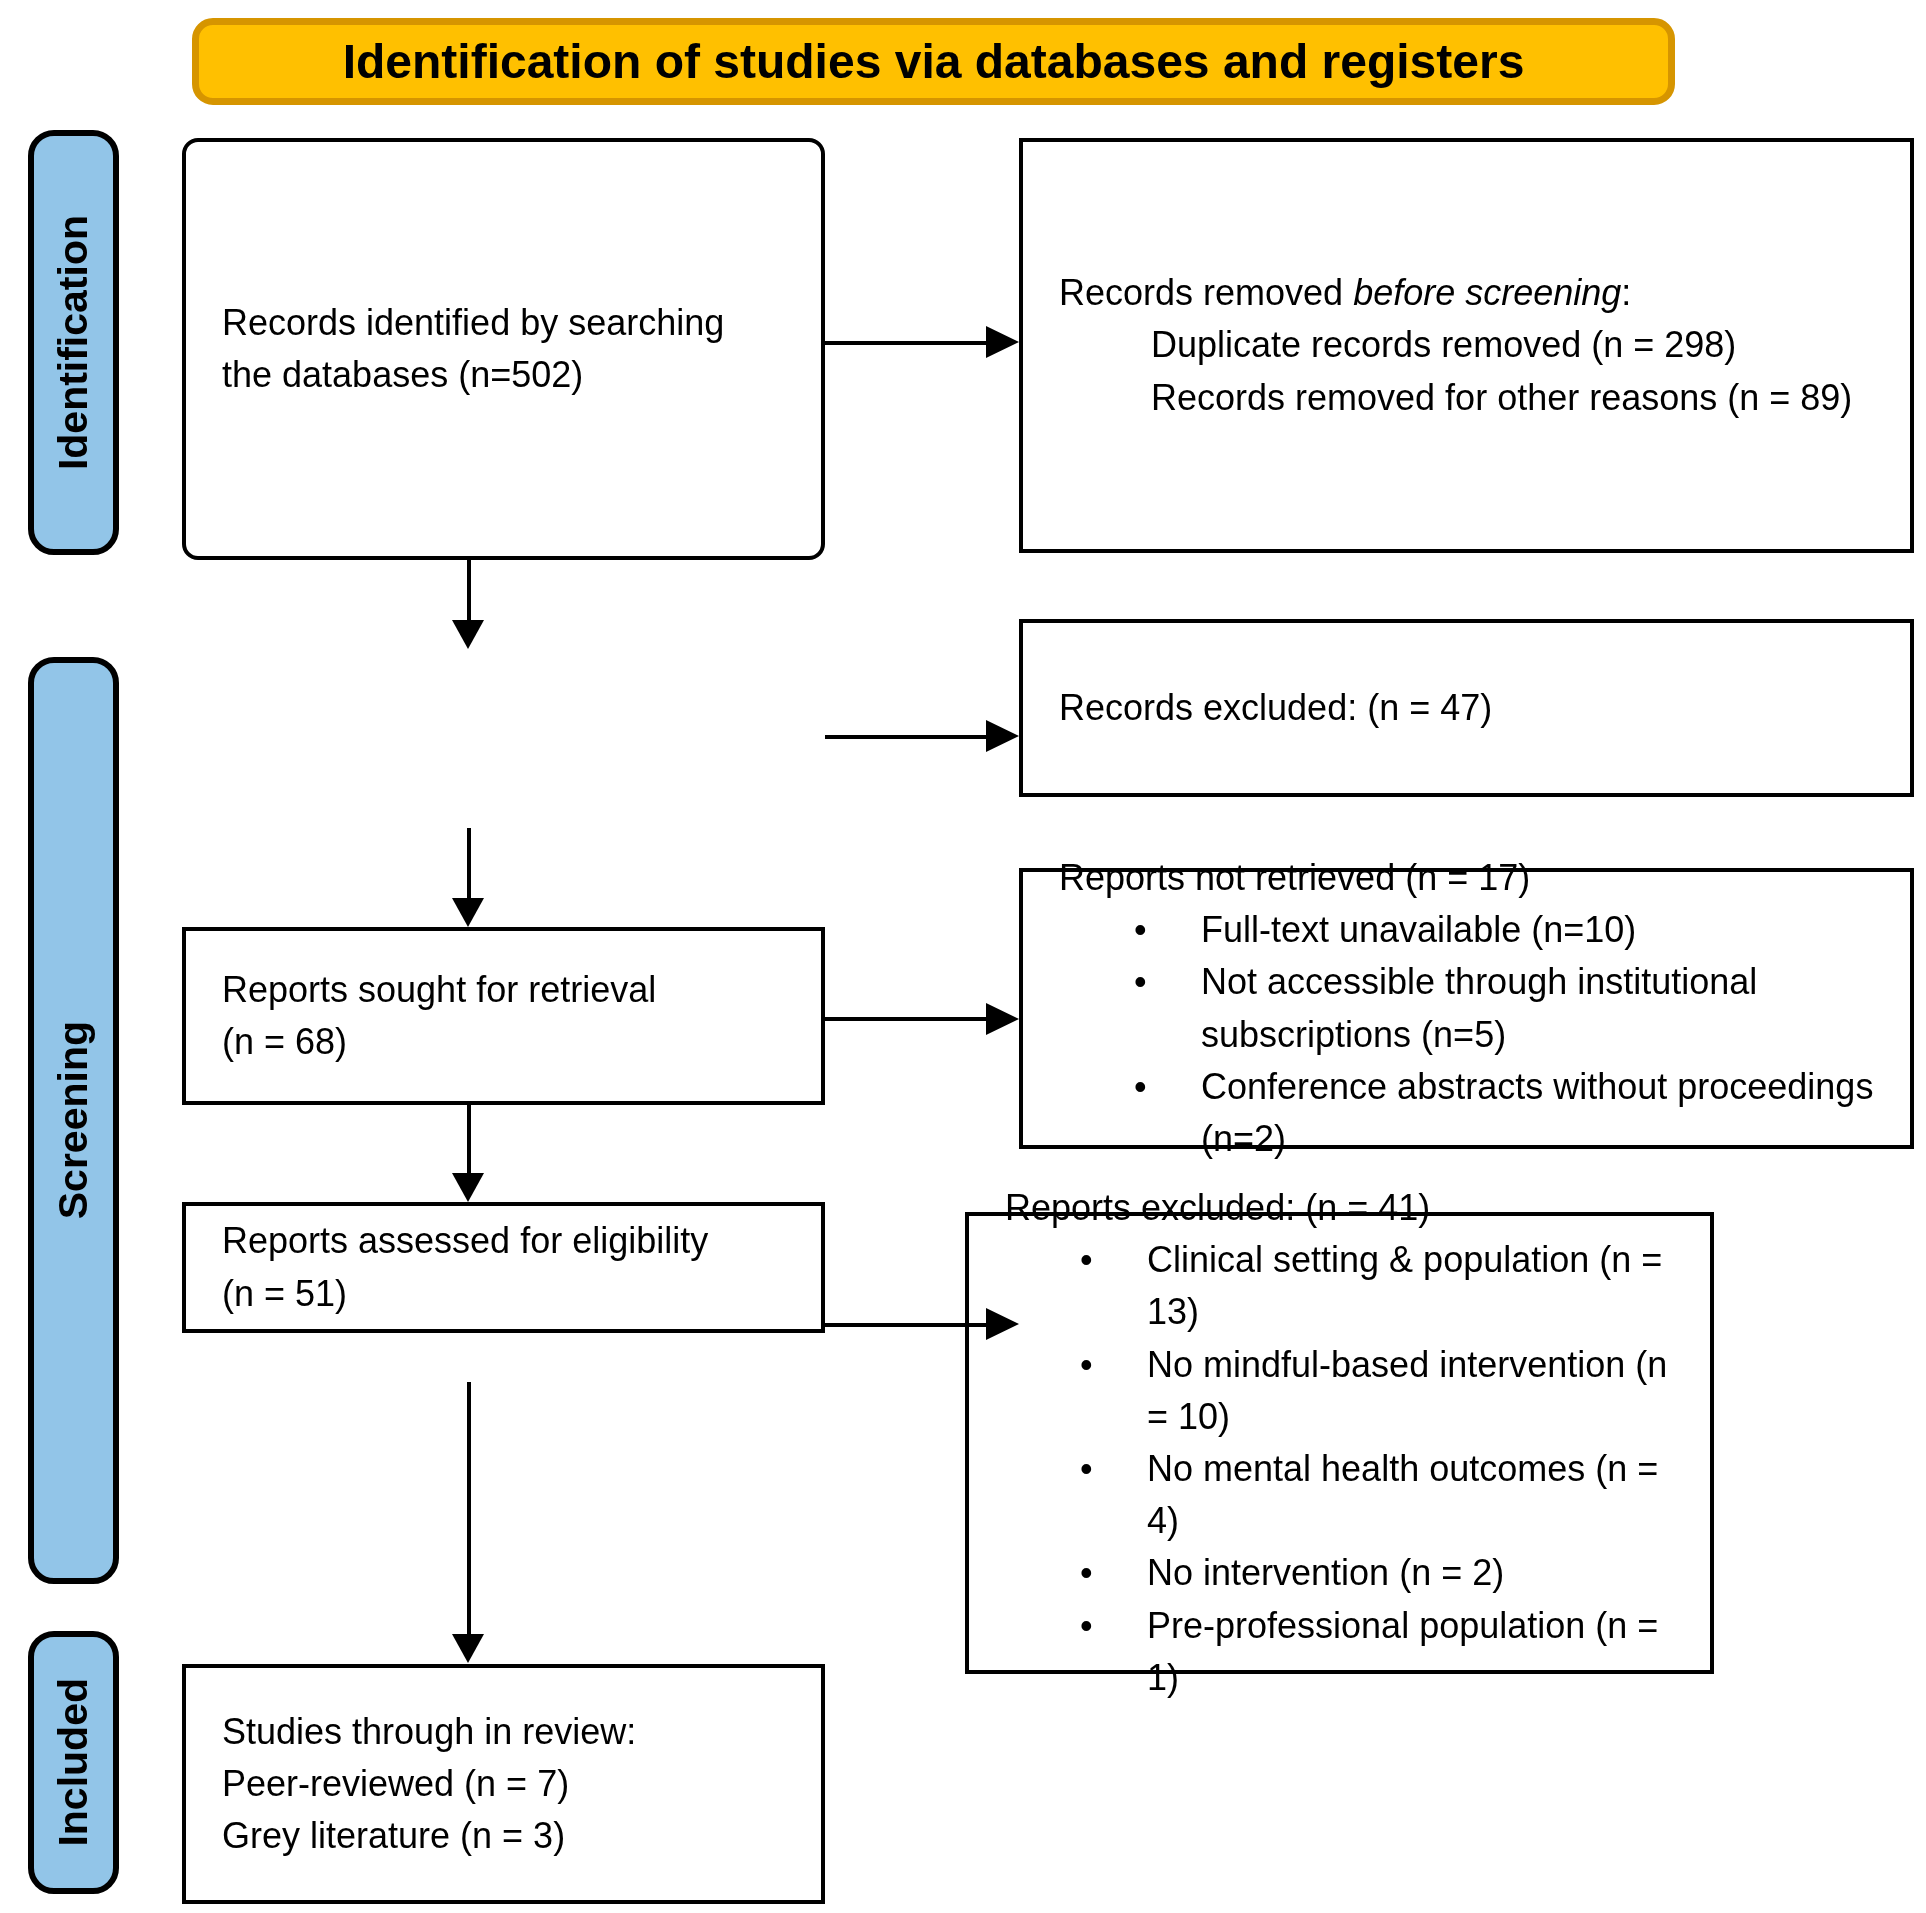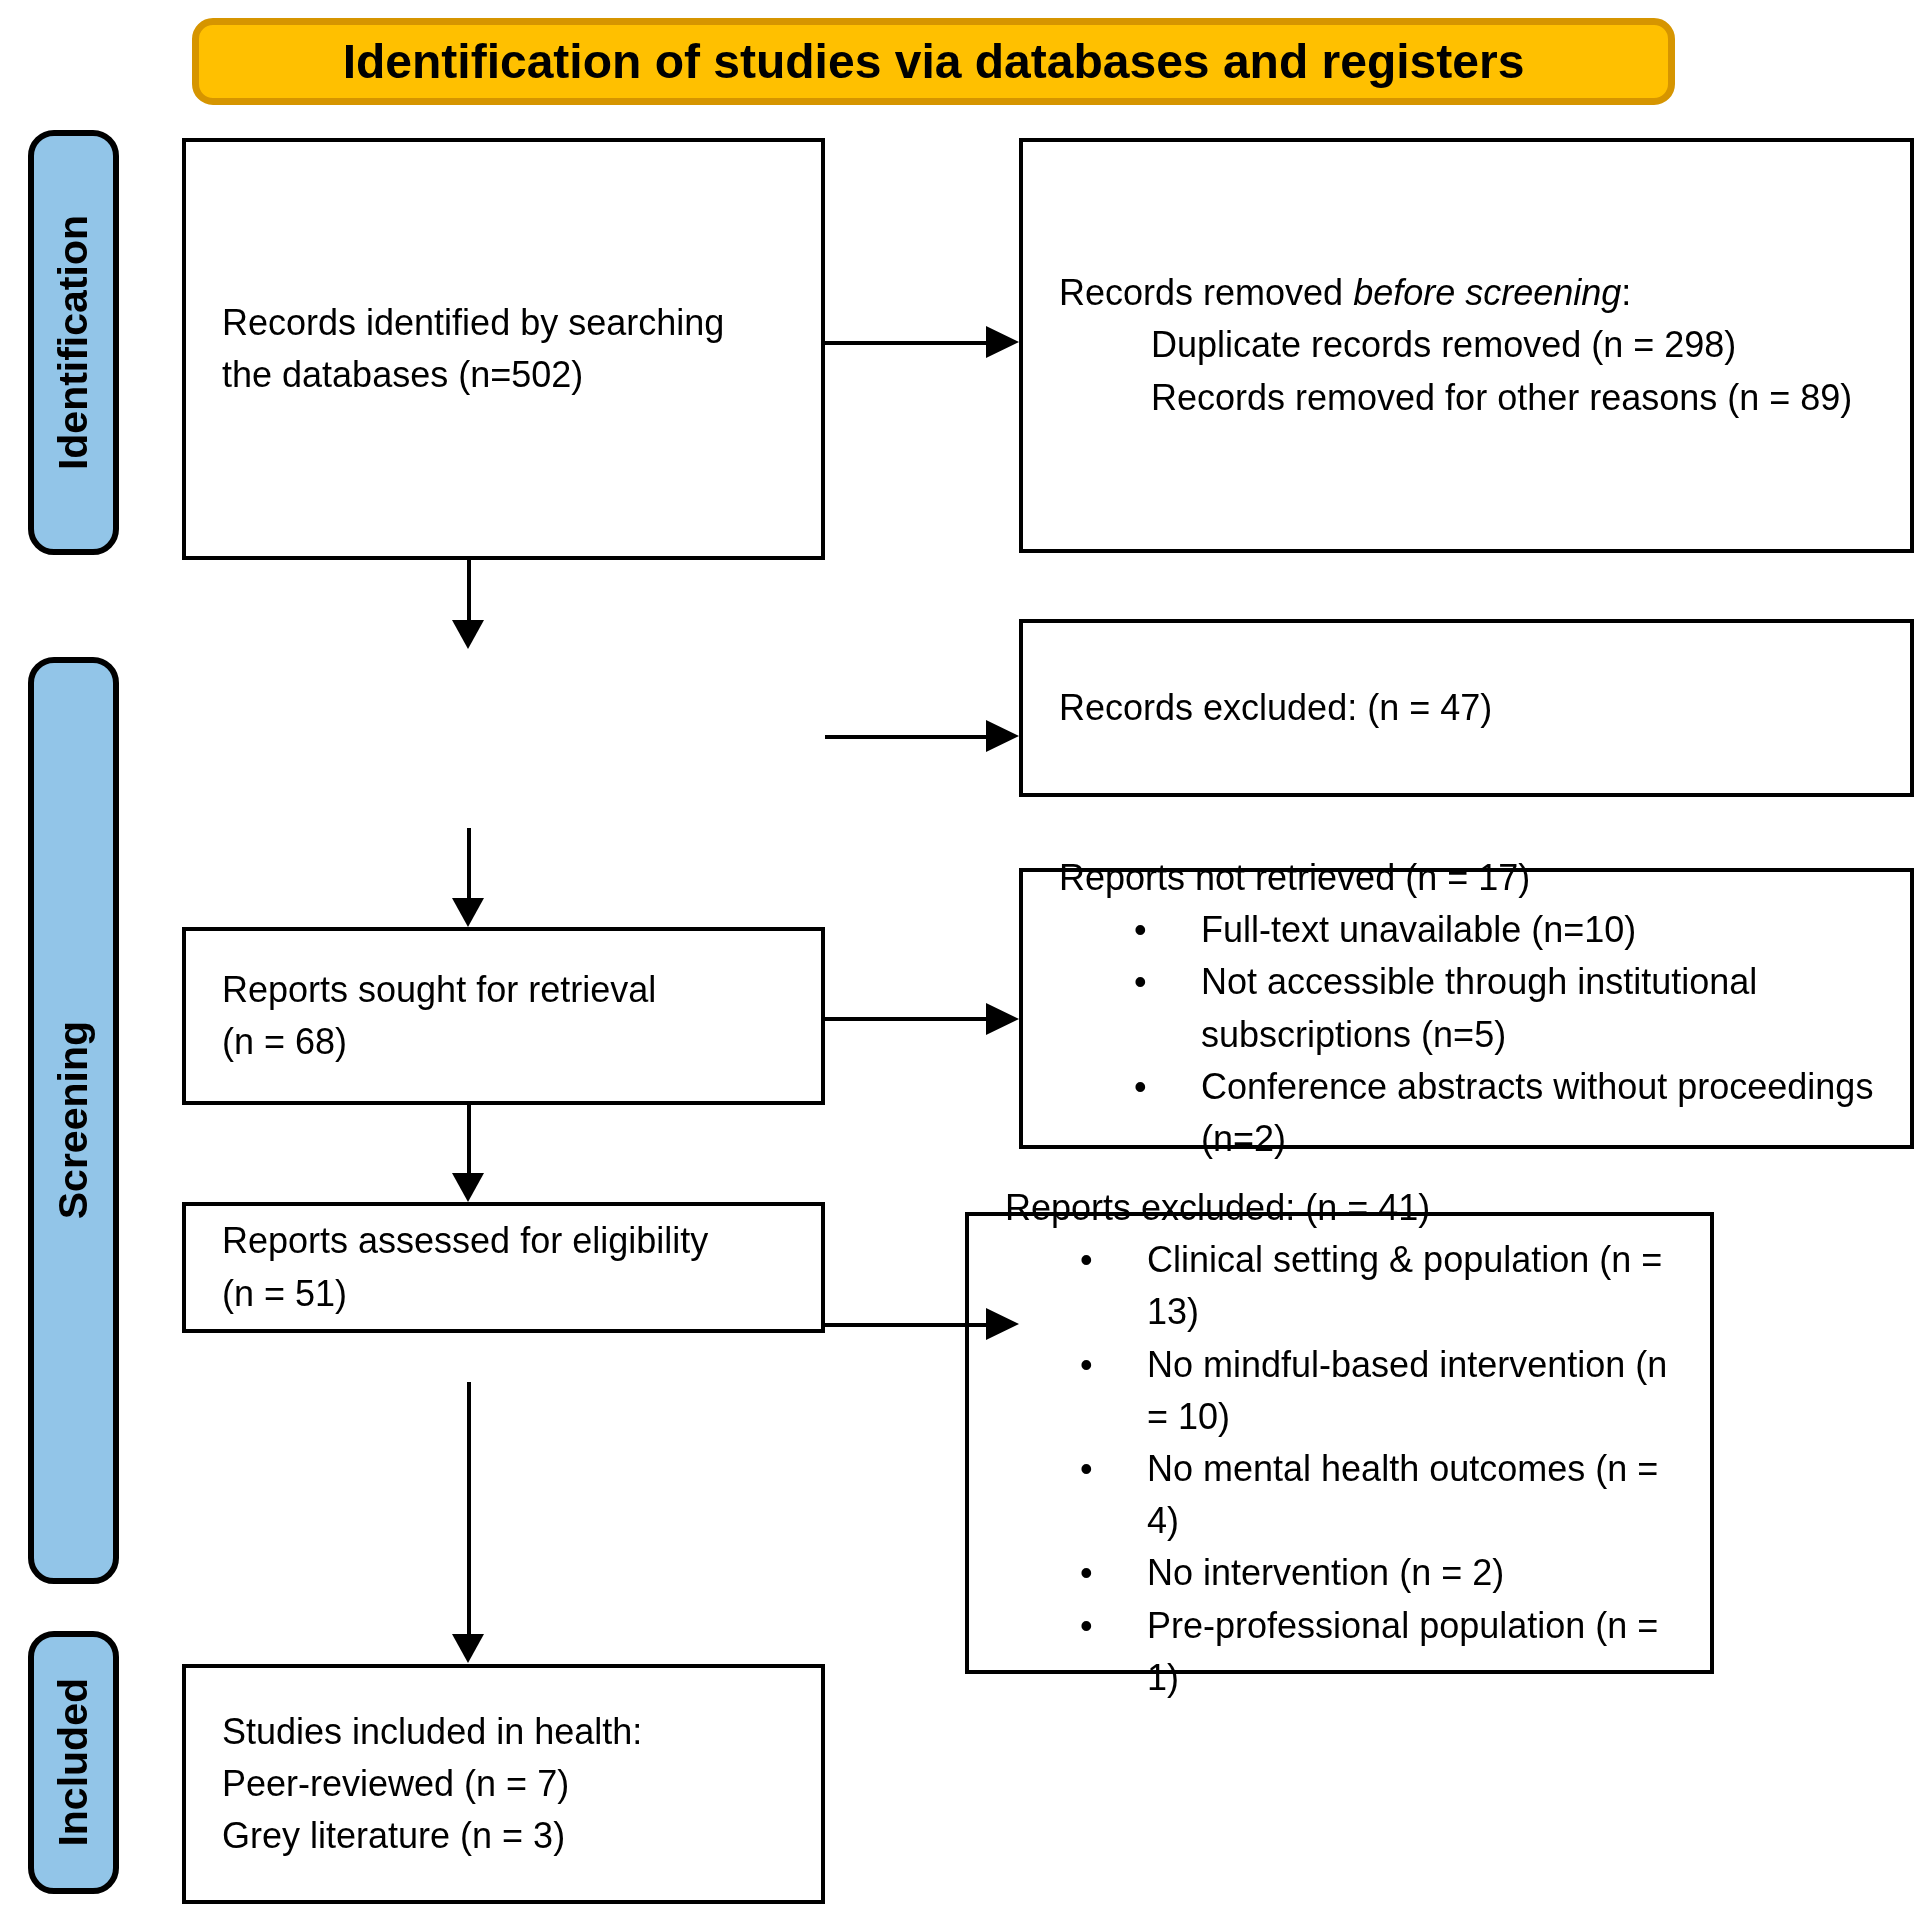--- a/index.html
+++ b/index.html
@@ -102,21 +102,21 @@
   <div class="stage" style="top:130px; height:425px;">
     <span>Identification</span>
   </div>
   <div class="stage" style="top:657px; height:927px;">
     <span>Screening</span>
   </div>
   <div class="stage" style="top:1631px; height:263px;">
     <span>Included</span>
   </div>
 
-  <div class="box flow-box" style="left:182px; top:138px; width:643px; height:422px;">
+  <div class="box flow-box" style="left:182px; top:138px; width:643px; height:422px;border-radius:16px;">
     <div>
         <div>Records identified by searching</div>
         <div>the databases (n=502)</div>
       </div>
   </div>
 
 
   <div class="box flow-box" style="left:182px; top:927px; width:643px; height:178px;">
     <div>
         <div>Reports sought for retrieval</div>
@@ -126,21 +126,21 @@
 
   <div class="box flow-box" style="left:182px; top:1202px; width:643px; height:131px;">
     <div>
         <div>Reports assessed for eligibility</div>
         <div>(n = 51)</div>
       </div>
   </div>
 
   <div class="box flow-box" style="left:182px; top:1664px; width:643px; height:240px;">
     <div>
-        <div>Studies included in health:</div>
+        <div>Studies through in review:</div>
         <div>Peer-reviewed (n = 7)</div>
         <div>Grey literature (n = 3)</div>
       </div>
   </div>
 
   <div class="box side-box" style="left:1019px; top:138px; width:895px; height:415px;">
     <div>
       <span>Records removed </span><span class="em">before screening</span><span>:</span>
     </div>
     <ul class="indent-only">

